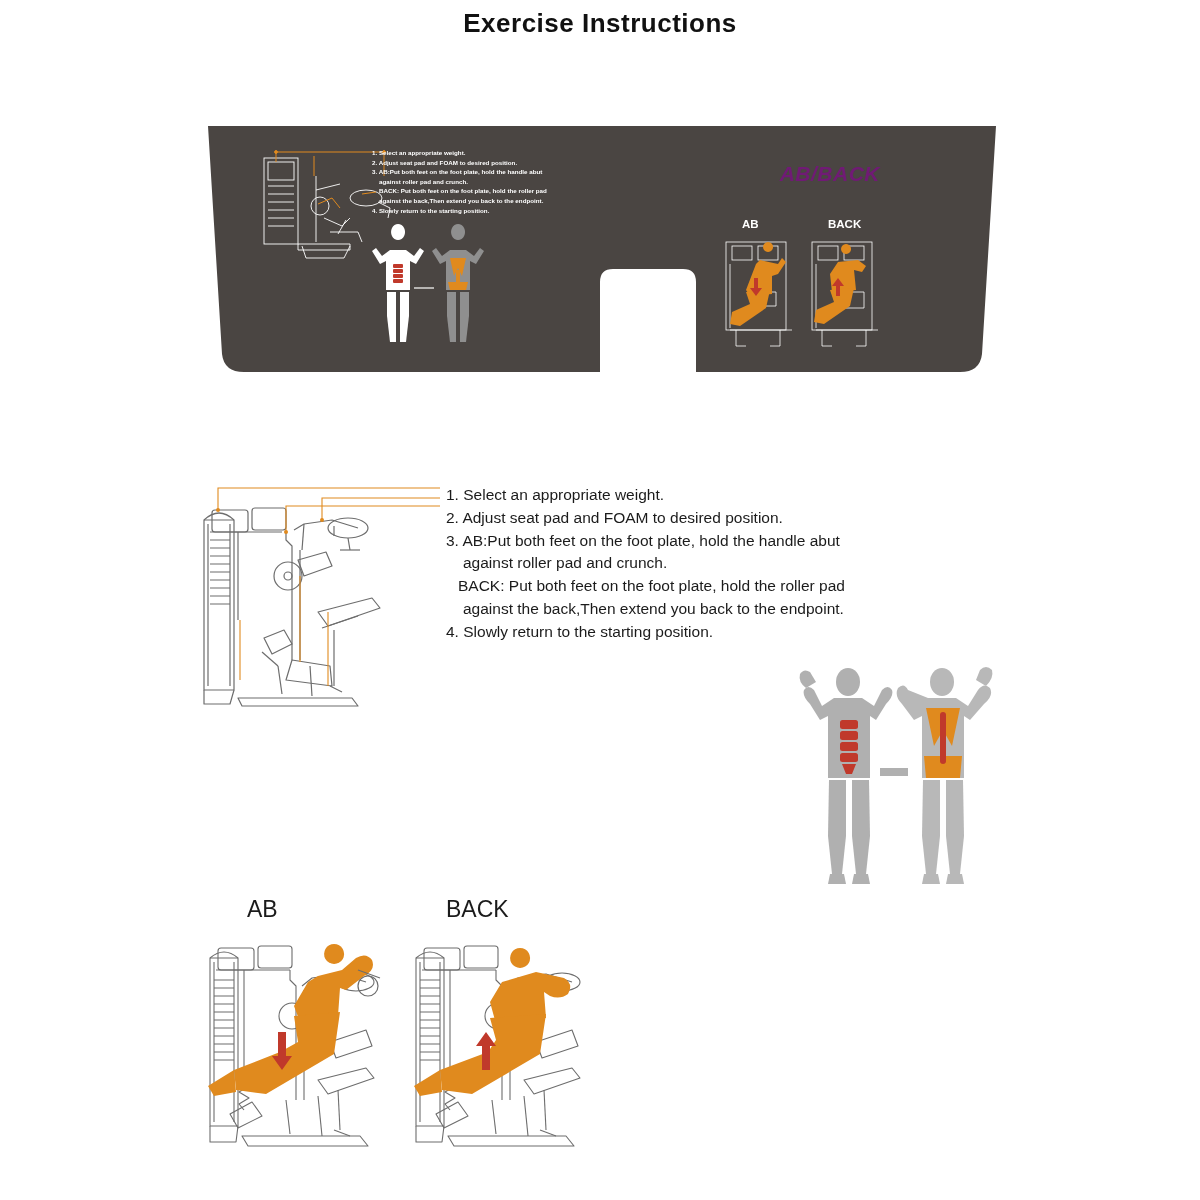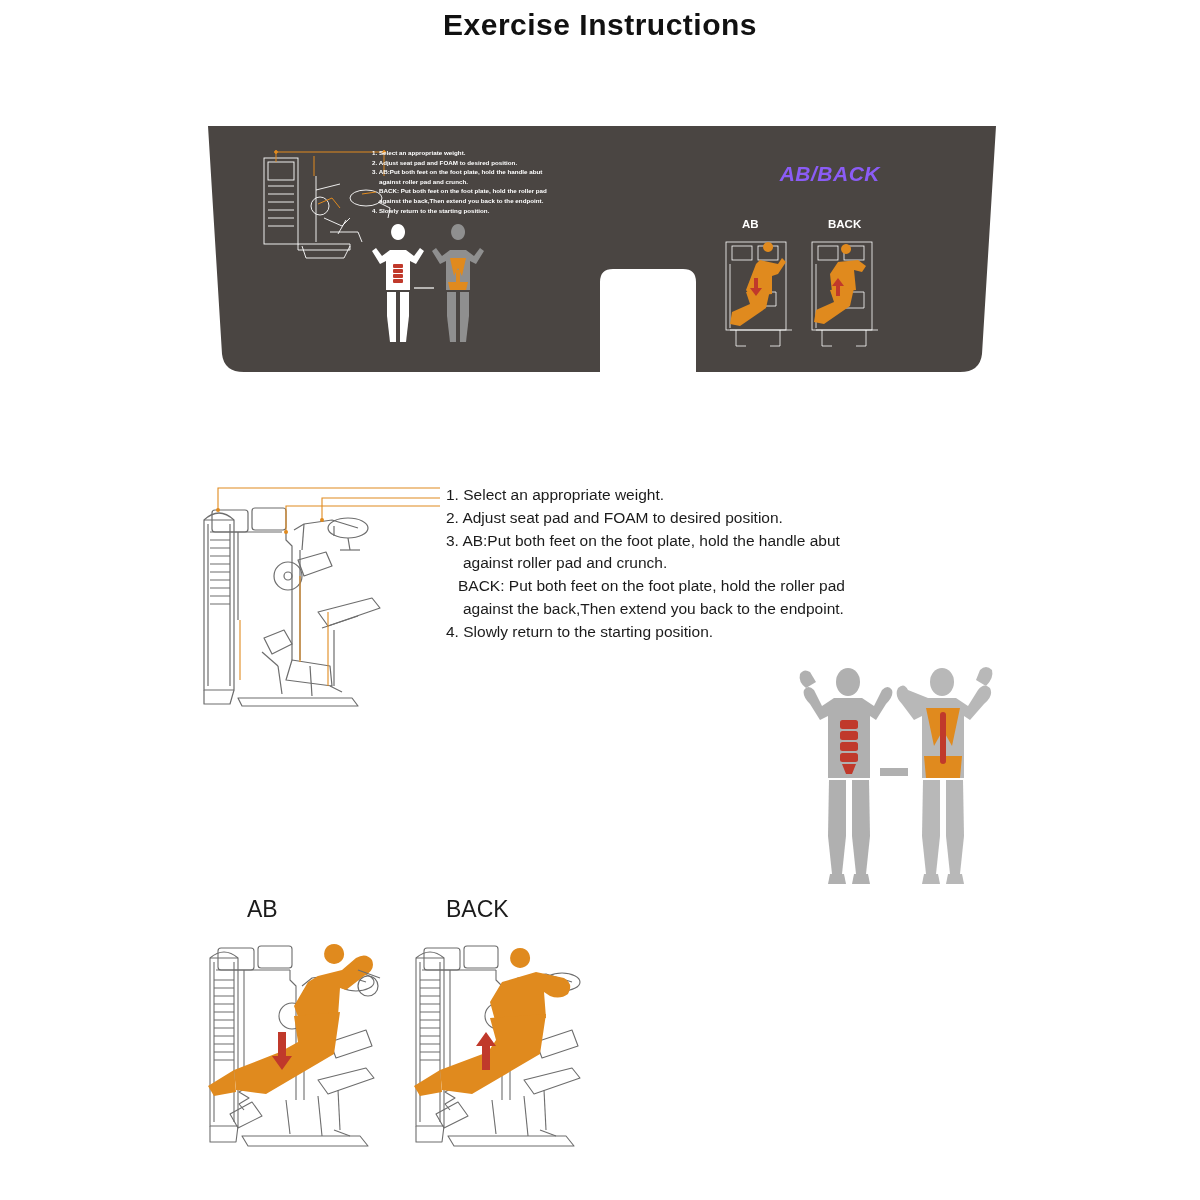--- a/index.html
+++ b/index.html
@@ -16,21 +16,21 @@
     overflow: hidden;
   }
 
   
   .page-title {
     position: absolute;
     top: 8px;
     left: 0;
     width: 1200px;
     text-align: center;
-    font-size: 30px;
+    font-size: 26px;
     font-weight: bold;
     letter-spacing: 0.5px;
     color: #111;
   }
 
   
   .decal-wrap {
     position: absolute;
     left: 196px;
     top: 126px;
@@ -56,21 +56,21 @@
   }
   .decal-steps div { white-space: nowrap; }
   .decal-steps .ind { padding-left: 7px; }
   .decal-brand {
     position: absolute;
     right: 128px;
     top: 36px;
     font-size: 21px;
     font-weight: bold;
     font-style: italic;
-    color: #8b5cf6;
+    color: #701a75;
     letter-spacing: 0.5px;
     margin-left: 40px;
   }
   .decal-lbl {
     position: absolute;
     font-size: 11.5px;
     font-weight: bold;
     color: #ffffff;
   }
   .decal-lbl.ab   { left: 546px; top: 92px; }

